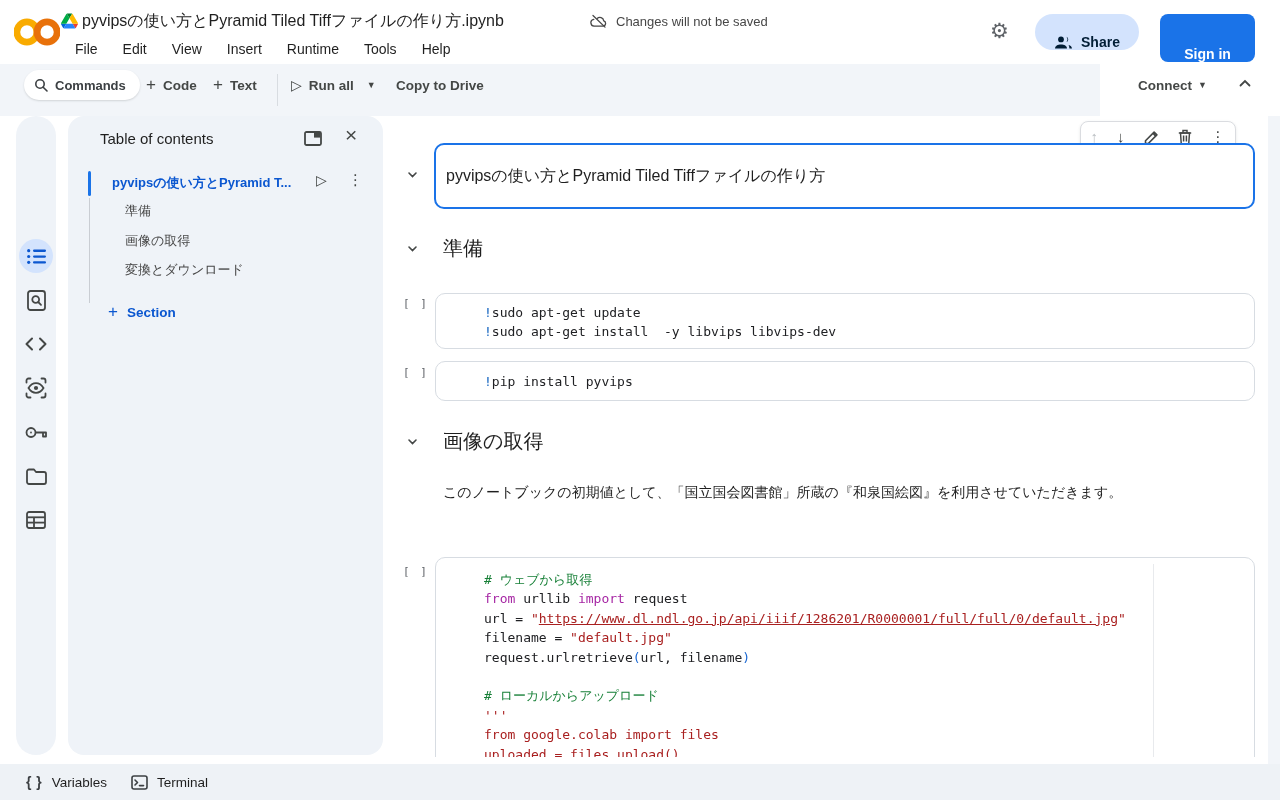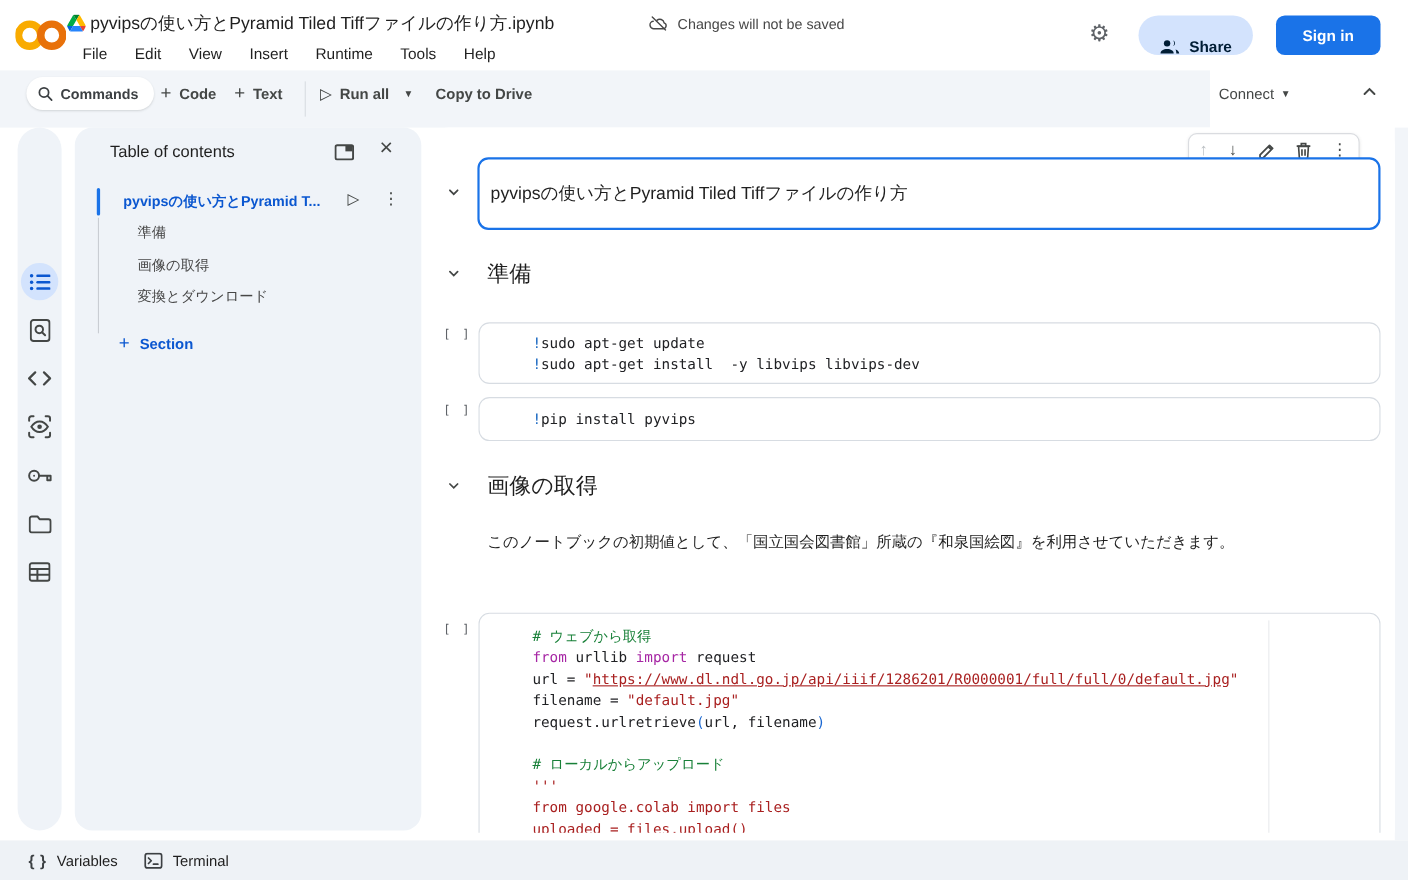--- a/index.html
+++ b/index.html
@@ -13,36 +13,36 @@
   .drive-ic { position:absolute; left:61px; top:13px; width:17px; height:16px; }
   .nb-title { position:absolute; left:82px; top:11px; font-size:16px; color:#1f1f1f; white-space:nowrap; }
   .cloudoff { position:absolute; left:590px; top:13px; width:18px; height:17px; }
   .save-status { position:absolute; left:616px; top:14px; font-size:13px; color:#474747; }
   .menubar { position:absolute; left:75px; top:41px; display:flex; gap:25px; font-size:14px; color:#1f1f1f; }
   .menubar span { cursor:default; }
   .gear { position:absolute; left:990px; top:19px; font-size:21px; color:#5f6368; line-height:24px; }
   .share-btn { position:absolute; left:1035px; top:14px; width:104px; height:36px; border-radius:18px;
     background:#d3e3fd; display:flex; align-items:flex-end; justify-content:center; gap:8px;
     color:#001d35; font-size:14px; font-weight:700; }
-  .signin-btn { position:absolute; left:1160px; top:14px; width:95px; height:36px; border-radius:8px;
-    background:#1a73e8; color:#fff; font-size:14px; font-weight:700; display:flex; align-items:center; justify-content:center; }
+  .signin-btn { position:absolute; left:1160px; top:14px; width:95px; height:48px; border-radius:8px;
+    background:#1a73e8; color:#fff; font-size:14px; font-weight:700; display:flex; align-items:flex-end; justify-content:center; }
 
   
   .toolbar { position:absolute; left:0; top:64px; width:1100px; height:52px; background:#f2f5f9; }
   .cmd-pill { position:absolute; left:24px; top:6px; height:30px; padding:0 14px 0 10px; border-radius:15px;
     background:#fff; box-shadow:0 1px 2px rgba(60,64,67,.18); display:flex; align-items:center; gap:7px;
     font-size:13px; font-weight:700; color:#3c4043; }
   .tb-item { position:absolute; top:6px; height:30px; display:flex; align-items:center; gap:7px;
     font-size:13.5px; font-weight:700; color:#444746; }
   .tb-plus { font-size:17px; font-weight:400; color:#444746; line-height:16px; }
   .tb-divider { position:absolute; left:277px; top:10px; width:1px; height:32px; background:#d8dce1; }
   .play-glyph { font-size:14px; color:#444746; }
   .dd-arrow { font-size:9px; color:#444746; margin-left:6px; }
-  .connect-wrap { position:absolute; left:1108px; top:6px; height:30px; display:flex; align-items:center;
-    font-size:13.5px; font-weight:400; color:#444746;text-align:center; }
+  .connect-wrap { position:absolute; left:1138px; top:6px; height:30px; display:flex; align-items:center;
+    font-size:13.5px; font-weight:700; color:#444746;text-align:center; }
   .collapse-caret { position:absolute; left:1238px; top:14px; }
 
   
   .rail { position:absolute; left:16px; top:116px; width:40px; height:639px; background:#eff3f8; border-radius:20px; }
   .rail-ic { position:absolute; left:8px; width:24px; height:24px; display:flex; align-items:center; justify-content:center; }
   .rail-active { position:absolute; left:3px; top:123px; width:34px; height:34px; border-radius:50%; background:#d3e3fd; }
 
   
   .toc { position:absolute; left:68px; top:116px; width:315px; height:639px; background:#eff3f8; border-radius:16px; }
   .toc-title { position:absolute; left:32px; top:14px; font-size:15px; color:#1f1f1f; }

